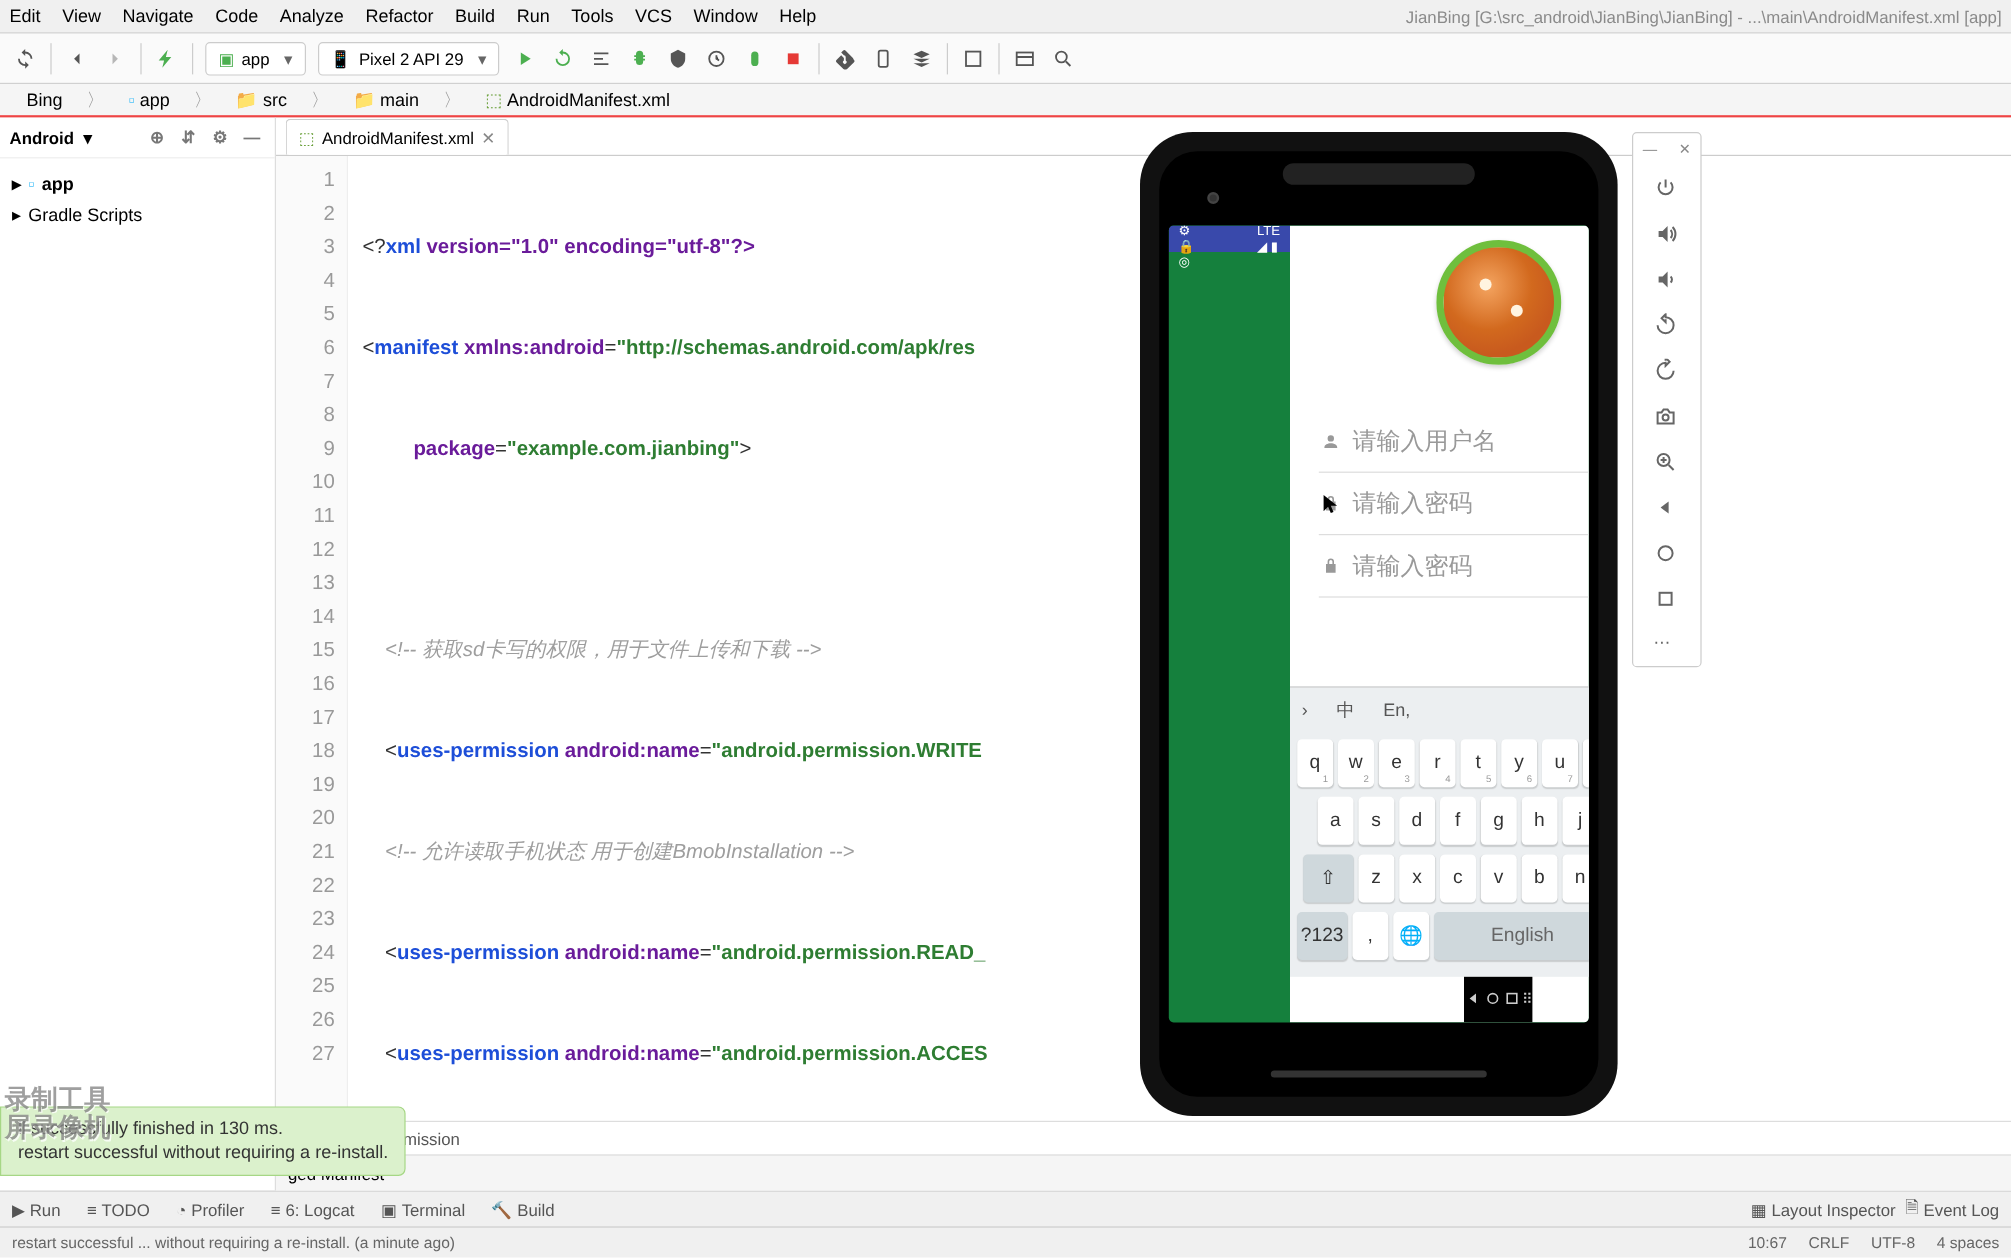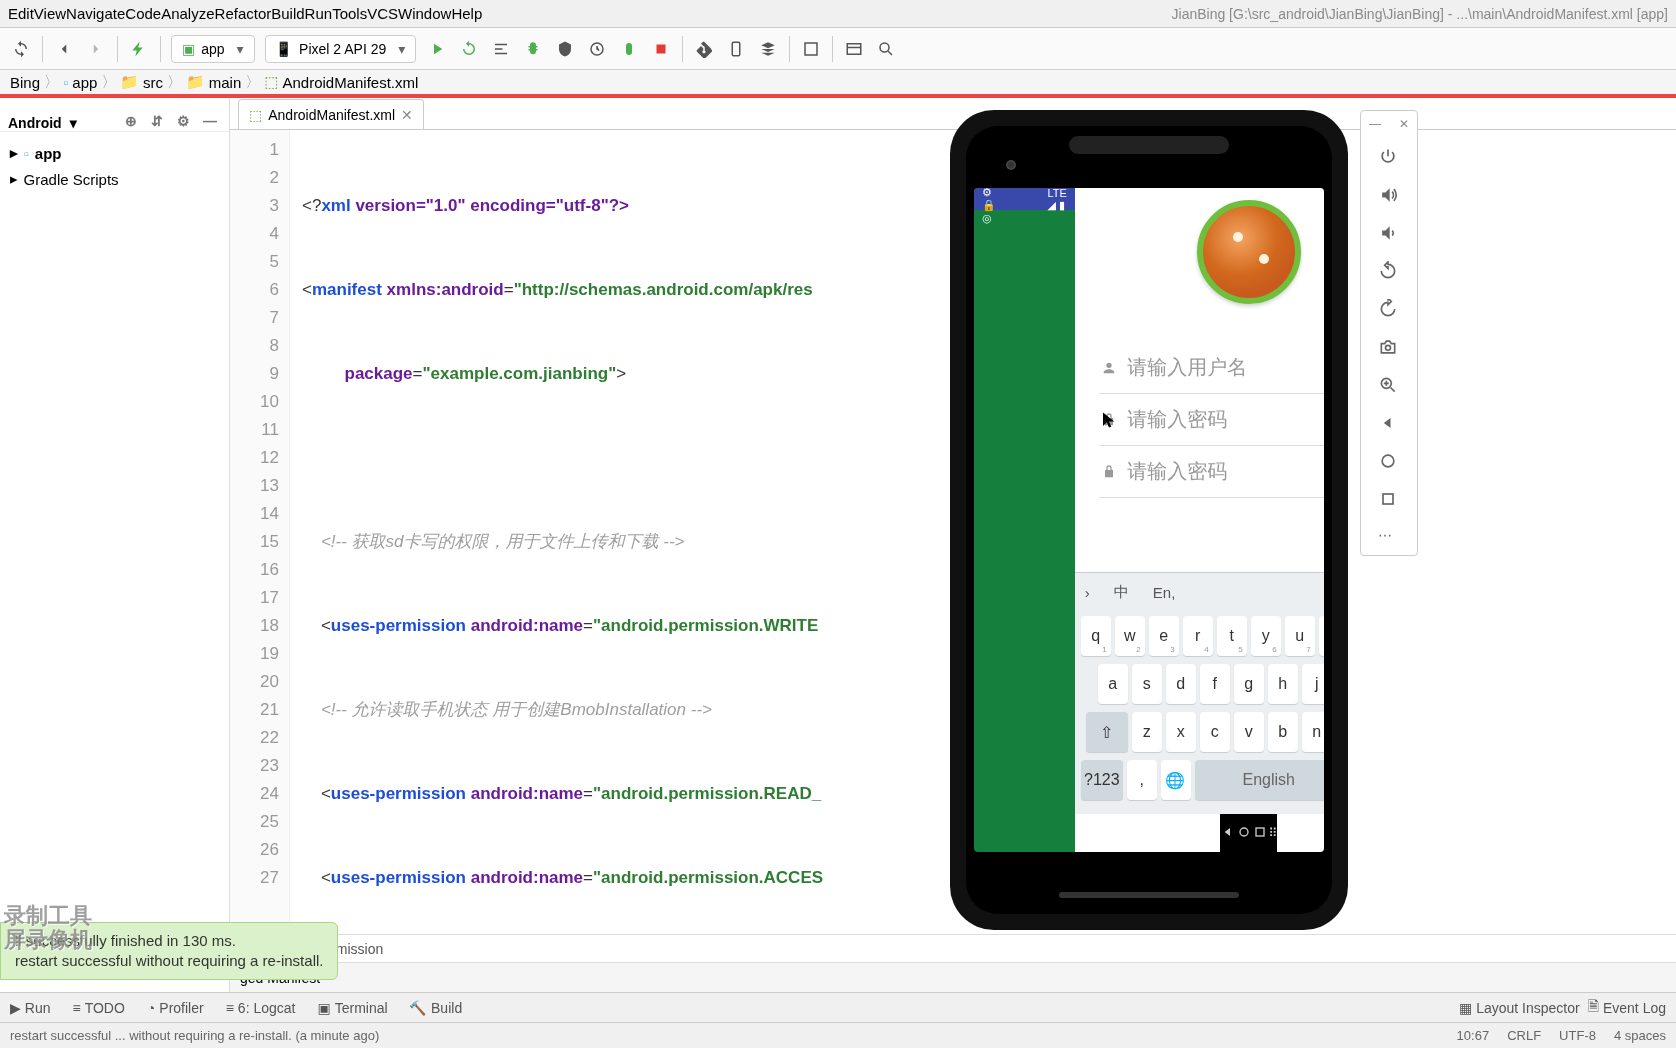--- a/index.html
+++ b/index.html
@@ -1,39 +1,39 @@
 <!DOCTYPE html>
 <html><head>
 <meta charset="utf-8">
 <style>
 * { margin:0; padding:0; box-sizing:border-box; font-family:"Segoe UI",Arial,sans-serif; }
 body { width:1676px; height:1048px; background:#f5f5f5; overflow:hidden; position:relative; font-size:14px; }
 
 
-.menubar { height:28px; background:#f0f0f0; border-bottom:1px solid #ccc; display:flex; align-items:center; padding:1px 8px; font-size:15px; }
+.menubar { height:28px; background:#f0f0f0; border-bottom:1px solid #ccc; display:flex; align-items:center; padding:1px 8px; gap:18px; font-size:15px; }
 .menubar span { cursor:default; }
 .title-right { margin-left:auto; color:#8a8a8a; font-size:14px; }
 
 
 .toolbar { height:42px; background:#fafafa; border-bottom:1px solid #d0d0d0; display:flex; align-items:center; padding:0 10px; gap:10px; }
 .toolbar .sep { width:1px; height:26px; background:#ccc; }
 .toolbar .btn { width:22px; height:22px; display:flex; align-items:center; justify-content:center; color:#555; cursor:pointer; }
 .toolbar .btn svg { width:18px; height:18px; }
 .combo { height:28px; border:1px solid #ccc; border-radius:4px; background:#fff; display:flex; align-items:center; padding:0 10px; gap:6px; font-size:14px; }
 .combo .chev { margin-left:6px; color:#666; }
 
 
-.breadcrumb { height:28px; background:#f5f5f5; border-bottom:4px solid #ef4444; display:flex; align-items:center; padding:0 10px; gap:4px; font-size:15px; }
+.breadcrumb { height:28px; background:#f5f5f5; border-bottom:2px solid #ef4444; display:flex; align-items:center; padding:0 22px; gap:20px; font-size:15px; }
 .breadcrumb .crumb { display:flex; align-items:center; gap:4px; }
 .breadcrumb .sep { color:#999; }
 
 
 .main { display:flex; height:calc(100% - 28px - 42px - 28px - 30px - 26px); }
 .sidebar { width:230px; background:#fff; border-right:1px solid #ddd; }
-.sidebar-header { height:34px; display:flex; align-items:flex-end; padding:0 8px; font-weight:bold; border-bottom:1px solid #eee; gap:8px; }
+.sidebar-header { height:34px; display:flex; align-items:center; padding:0 8px; font-weight:bold; border-bottom:1px solid #eee; gap:8px; }
 .sidebar-header .tool { width:18px; height:18px; color:#777; }
 .tree { padding:8px 10px; font-size:15px; }
 .tree-item { padding:4px 0; display:flex; align-items:center; gap:6px; }
 .tree-item.bold { font-weight:bold; }
 
 .editor-area { flex:1; background:#fff; position:relative; display:flex; flex-direction:column; }
 .tabs { height:32px; display:flex; align-items:flex-end; border-bottom:1px solid #ccc; padding-left:8px; }
 .tab { height:30px; display:flex; align-items:center; gap:6px; padding:0 10px; border:1px solid #ccc; border-bottom:none; background:#fff; border-radius:4px 4px 0 0; font-size:14px; }
 .tab .close { color:#888; cursor:pointer; }
 

